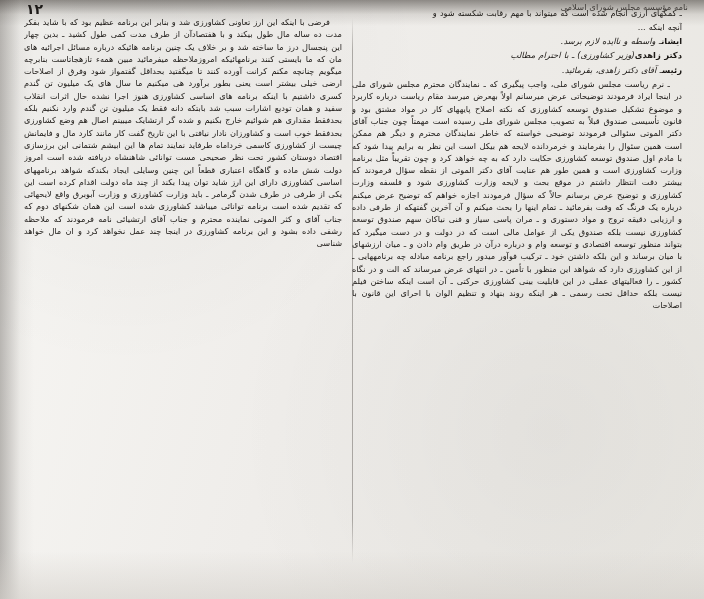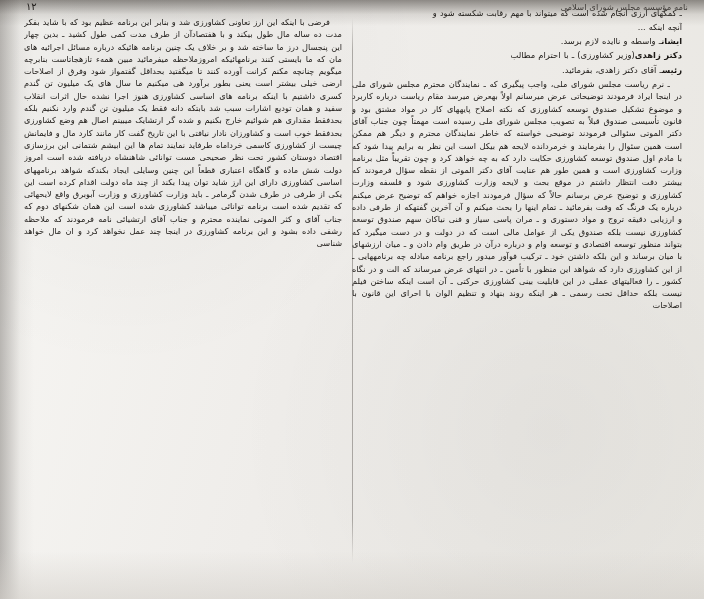--- a/index.html
+++ b/index.html
@@ -70,24 +70,24 @@
     letter-spacing: 0.2px;
     white-space: nowrap;
     overflow: hidden;
   }
 
   
   #page-number {
     position: absolute;
     left: 26px;
     top: 1px;
-    font-size: 10px;
+    font-size: 14px;
     color: #1d1a18;
     direction: rtl;
-    font-weight: normal;
+    font-weight: bold;
   }
 
   
   #column-rule {
     position: absolute;
     left: 352px;
     top: 18px;
     width: 1px;
     height: 545px;
     background: linear-gradient(180deg, rgba(90,85,80,0.0) 0%, rgba(90,85,80,0.45) 6%, rgba(90,85,80,0.45) 92%, rgba(90,85,80,0.0) 100%);
@@ -123,21 +123,21 @@
   }
   .para.no-indent { text-indent: 0; }
 
   .speaker-line {
     margin: 0 0 2px 0;
     text-indent: 0;
     font-weight: bold;
     font-size: 8.4px;
   }
   .speaker-line .role { font-weight: bold; }
-  .speaker-line .rest { font-weight: normal; }
+  .speaker-line .rest { font-weight: normal; font-style: italic; }
 
   .dash-line {
     margin: 0 0 2px 0;
     text-indent: 0;
   }
 
   .tight { line-height: 11.6px; }
 
   
   #page, #page * { -webkit-font-smoothing: none; }

